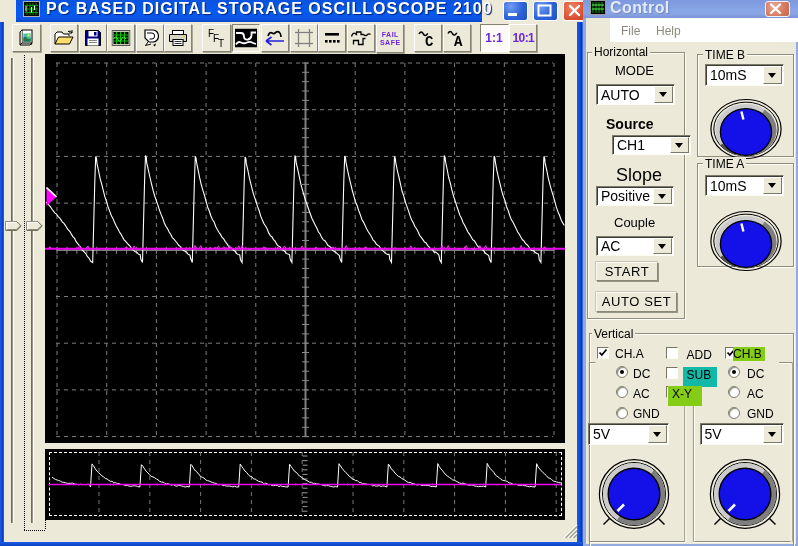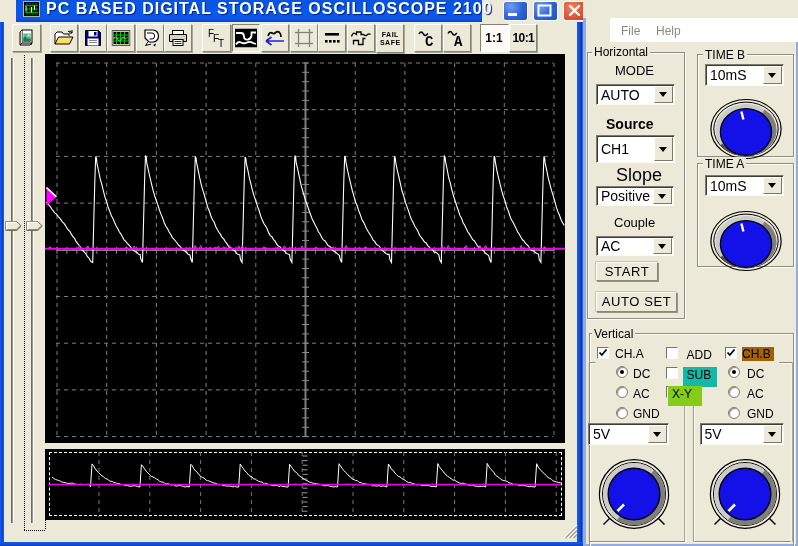--- a/index.html
+++ b/index.html
@@ -24,21 +24,21 @@
 .bord { background:linear-gradient(90deg,#1c5ae6 0%,#0f4fe0 40%,#0637b8 75%,#4a7ae8 100%); }
 
 
 #toolbar { left:4px; top:22px; width:573px; height:32px; background:#ECE9D8; }
 .tbtn { position:absolute; top:2px; height:28px; background:#ECE9D8;
   border:1px solid; border-color:#FFFFFF #848270 #848270 #FFFFFF;
   box-shadow:1px 1px 0 #a9a696; }
 .tbtn.pressed { border-color:#848270 #FFFFFF #FFFFFF #848270; box-shadow:none; }
 .tbtn svg { position:absolute; left:50%; top:50%; transform:translate(-50%,-50%); }
 .tbtn .tb-txt { position:absolute; width:100%; top:50%; transform:translateY(-50%);
-  text-align:center; font-weight:bold; color:#000000; }
+  text-align:center; font-weight:bold; color:#6d28d9; }
 
 
 #scope { left:45px; top:54px; width:520px; height:389px; background:#000; }
 #scope svg, #preview svg { position:absolute; left:0; top:0; }
 #preview { left:45px; top:449px; width:520px; height:71px; background:#000; }
 #prevborder { position:absolute; left:4px; top:2.5px; width:513px; height:64px;
   border:1px dashed #fff; }
 
 
 .groove { position:absolute; width:3px; background:#9a978a;
@@ -468,38 +468,60 @@
       <line x1="8" y1="17" x2="17" y2="8" stroke="#fff"></line>
       <line x1="12" y1="17" x2="17" y2="12" stroke="#fff"></line>
       <line x1="5.5" y1="17" x2="17" y2="5.5" stroke="#a5a28f"></line>
       <line x1="9.5" y1="17" x2="17" y2="9.5" stroke="#a5a28f"></line>
       <line x1="13.5" y1="17" x2="17" y2="13.5" stroke="#a5a28f"></line>
     </g>
   </svg>
 </div>
 
 <div id="ctlwin" class="abs">
+  <div id="ctitle" class="abs">
+    <svg class="abs" style="left:7px;top:0" width="16" height="15" viewBox="0 0 16 15">
+      <rect x="0" y="0" width="16" height="15" fill="#9a9a9a"></rect>
+      <rect x="1" y="1" width="14" height="13" fill="#000"></rect>
+      <g stroke="#0a0" stroke-width="1">
+        <line x1="3" y1="2" x2="3" y2="13"></line>
+            <line x1="6" y1="2" x2="6" y2="13"></line>
+        <line x1="9" y1="2" x2="9" y2="13"></line>
+            <line x1="12" y1="2" x2="12" y2="13"></line>
+      </g>
+      <g stroke="#5f5" stroke-width="1">
+        <line x1="2" y1="5" x2="14" y2="5"></line>
+            <line x1="2" y1="9" x2="14" y2="9"></line>
+      </g>
+    </svg>
+    <div class="txt">Control</div>
+    <div id="cclose">
+      <svg width="21" height="14">
+            <path d="M5,2.5 L14,11 M14,2.5 L5,11" stroke="#fff" stroke-width="2.2" stroke-linecap="round"></path>
+          </svg>
+    </div>
+  </div>
   <div class="abs" style="left:0;top:18px;width:3px;height:528px;background:#94abdf"></div>
   <div class="abs" style="left:212.5px;top:18px;width:2.5px;height:528px;background:#94abdf"></div>
   <div class="abs" style="left:0;top:543.5px;width:215px;height:2.5px;background:#94abdf"></div>
 
   <div id="cmenu" class="abs">
         <span style="left:11px">File</span>
         <span style="left:46px">Help</span>
       </div>
 
 <div class="grp" style="left:3.5px;top:51.5px;width:98px;height:267px"></div>
 <div class="grp-label" style="left:9px;top:45px">Horizontal</div>
 <div class="lab" style="left:32px;top:63px;font-size:13px">MODE</div>
 <div class="dd" style="left:13px;top:84px;width:79px;height:21px">
         <span class="val">AUTO</span>
         <span class="btn"></span>
       </div>
 <div class="lab" style="left:23px;top:116px;font-size:14px;font-weight:bold">Source</div>
-<div class="dd" style="left:13px;top:135px;width:79px;height:28px">
+<div class="dd" style="left:29px;top:135px;width:79px;height:20px">
         <span class="val">CH1</span>
         <span class="btn"></span>
       </div>
 <div class="lab" style="left:33px;top:165px;font-size:18px">Slope</div>
 <div class="dd" style="left:13px;top:186px;width:78px;height:20px">
         <span class="val">Positive</span>
         <span class="btn"></span>
       </div>
 <div class="lab" style="left:31px;top:215px;font-size:13px">Couple</div>
 <div class="dd" style="left:13px;top:236px;width:78px;height:20px">
@@ -561,21 +583,21 @@
         </svg>
       </div>
 <div class="lab" style="left:32px;top:347px;background:#ECE9D8;padding-right:3px">CH.A</div>
 <div class="cb" style="left:83px;top:346.5px"></div>
 <div class="lab" style="left:99.5px;top:346.5px;width:34px;height:20px;background:#ECE9D8;padding:1px 0 0 4px">ADD</div>
 <div class="cb" style="left:142px;top:346.5px">
         <svg width="10" height="10" viewBox="0 0 10 10">
           <path d="M1.5,4.5 L3.8,7 L8.5,1.5" fill="none" stroke="#000" stroke-width="1.8"></path>
         </svg>
       </div>
-<div class="lab" style="left:159px;top:347px;background:#a16207;padding-right:3px">CH.B</div>
+<div class="lab" style="left:150px;top:347px;background:#84cc16;padding-right:3px">CH.B</div>
 
 <div class="rad sel" style="left:33px;top:366.3px"></div>
 <div class="lab" style="left:50px;top:367px">DC</div>
 <div class="cb" style="left:83px;top:366.5px"></div>
 <div class="lab" style="left:99.5px;top:366.5px;width:34px;height:20px;background:#14b8a6;padding:1px 0 0 4px">SUB</div>
 <div class="rad sel" style="left:144.7px;top:366.3px"></div>
 <div class="lab" style="left:164px;top:367px">DC</div>
 
 <div class="rad" style="left:33px;top:385.7px"></div>
 <div class="lab" style="left:50px;top:386.5px">AC</div>

